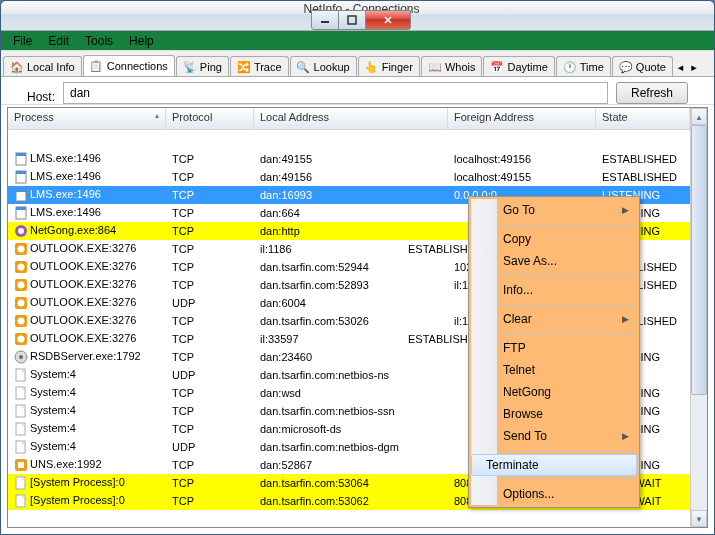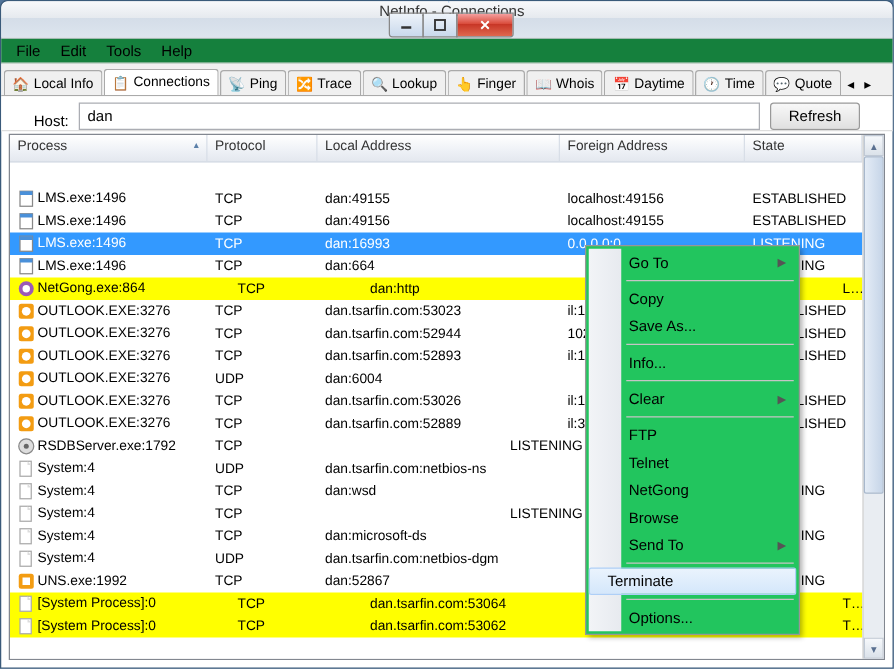--- a/index.html
+++ b/index.html
@@ -37,30 +37,30 @@
 .c-proto { width: 88px; }
 .c-local { width: 194px; }
 .c-foreign { width: 148px; }
 .c-state { flex: 1; }
 
 .sort-asc { margin-left: auto; font-size: 8px; color: #5a7fa8; }
 
 .rows { font-size: 11px; margin-top: 20px; }
 .row { height: 18px; display: flex; align-items: center; }
 .row.selected { background: #3399ff; color: #fff; }
-.row.yellow { background: #ffff00; gap: 18px; }
+.row.yellow { background: #ffff00; }
 .row > div { padding: 0 6px; overflow: hidden; white-space: nowrap; text-overflow: ellipsis; }
 .cell-icon { width: 14px; height: 14px; margin-right: 2px; vertical-align: middle; display: inline-block; }
 
 .vscroll { width: 17px; background: #f0f0f0; border-left: 1px solid #ccc; display: flex; flex-direction: column; }
 .vscroll-btn { height: 17px; background: linear-gradient(to bottom, #f6f8fb, #dbe2ea); border: 1px solid #c0c9d5; display:flex; align-items:center; justify-content:center; font-size:9px; color:#5a7090; cursor:pointer; }
 .vscroll-track { flex: 1; background: #e9edf2; position: relative; }
 .vscroll-thumb { position: absolute; top: 0; left: 0; right: 0; height: 70%; background: linear-gradient(to right, #e4ecf6, #c6d5e8); border: 1px solid #a8b8cc; border-radius: 2px; }
 
-.context-menu { position: absolute; top: 196px; left: 468px; width: 172px; background: #22c55e; border: 1px solid #979797; box-shadow: 2px 2px 4px rgba(0,0,0,0.3); font-size: 12px; padding: 2px; z-index: 100; }
+.context-menu { position: absolute; top: 196px; left: 468px; width: 172px; background: #fdba74; border: 1px solid #979797; box-shadow: 2px 2px 4px rgba(0,0,0,0.3); font-size: 12px; padding: 2px; z-index: 100; }
 .cm-gutter { position: absolute; left: 2px; top: 2px; bottom: 2px; width: 26px; background: linear-gradient(to right, #f2f4f7, #e7eaef); }
 .cm-item { position: relative; height: 22px; display: flex; align-items: center; padding-left: 32px; cursor: pointer; }
 .cm-item.highlight { background: linear-gradient(to bottom, #eaf3fd, #d4e7fb); border: 1px solid #aecff7; border-radius: 2px; padding-left: 14px; }
 .cm-sep { height: 1px; background: #c5c5c5; margin: 3px 2px 3px 30px; }
 .cm-arrow { margin-left: auto; margin-right: 8px; font-size: 9px; color: #555; }
 </style>
 </head>
 <body>
 
 <div class="window">
@@ -210,21 +210,20 @@
             <div class="c-local">dan:http</div>
             <div class="c-foreign"></div>
             <div class="c-state">LISTENING</div>
           </div>
           <div class="row">
             <div class="c-proc"><span class="cell-icon"><svg width="14" height="14">
                   <rect x="1" y="1" width="12" height="12" rx="2" fill="#f39c12"></rect>
                   <circle cx="7" cy="7" r="3.5" fill="#fff"></circle>
                 </svg></span><span>OUTLOOK.EXE:3276</span></div>
             <div class="c-proto">TCP</div>
-            <div class="c-local">dan.tsarfin.com:53023</div>
             <div class="c-foreign">il:1186</div>
             <div class="c-state">ESTABLISHED</div>
           </div>
           <div class="row">
             <div class="c-proc"><span class="cell-icon"><svg width="14" height="14">
                   <rect x="1" y="1" width="12" height="12" rx="2" fill="#f39c12"></rect>
                   <circle cx="7" cy="7" r="3.5" fill="#fff"></circle>
                 </svg></span><span>OUTLOOK.EXE:3276</span></div>
             <div class="c-proto">TCP</div>
             <div class="c-local">dan.tsarfin.com:52944</div>
@@ -260,30 +259,30 @@
             <div class="c-local">dan.tsarfin.com:53026</div>
             <div class="c-foreign">il:1272</div>
             <div class="c-state">ESTABLISHED</div>
           </div>
           <div class="row">
             <div class="c-proc"><span class="cell-icon"><svg width="14" height="14">
                   <rect x="1" y="1" width="12" height="12" rx="2" fill="#f39c12"></rect>
                   <circle cx="7" cy="7" r="3.5" fill="#fff"></circle>
                 </svg></span><span>OUTLOOK.EXE:3276</span></div>
             <div class="c-proto">TCP</div>
-            <div class="c-local">dan.tsarfin.com:52889</div>
             <div class="c-foreign">il:33597</div>
             <div class="c-state">ESTABLISHED</div>
           </div>
           <div class="row">
             <div class="c-proc"><span class="cell-icon"><svg width="14" height="14">
                   <circle cx="7" cy="7" r="6" fill="#ddd" stroke="#888"></circle>
                   <circle cx="7" cy="7" r="2" fill="#666"></circle>
                 </svg></span><span>RSDBServer.exe:1792</span></div>
             <div class="c-proto">TCP</div>
+            <div class="c-local">dan:23460</div>
             <div class="c-foreign"></div>
             <div class="c-state">LISTENING</div>
           </div>
           <div class="row">
             <div class="c-proc"><span class="cell-icon"><svg width="14" height="14">
                   <rect x="2" y="1" width="9" height="12" fill="#fff" stroke="#aaa"></rect>
                   <path d="M8 1 L11 4 L8 4 Z" fill="#ddd"></path>
                 </svg></span><span>System:4</span></div>
             <div class="c-proto">UDP</div>
             <div class="c-local">dan.tsarfin.com:netbios-ns</div>
@@ -299,20 +298,21 @@
             <div class="c-local">dan:wsd</div>
             <div class="c-foreign"></div>
             <div class="c-state">LISTENING</div>
           </div>
           <div class="row">
             <div class="c-proc"><span class="cell-icon"><svg width="14" height="14">
                   <rect x="2" y="1" width="9" height="12" fill="#fff" stroke="#aaa"></rect>
                   <path d="M8 1 L11 4 L8 4 Z" fill="#ddd"></path>
                 </svg></span><span>System:4</span></div>
             <div class="c-proto">TCP</div>
+            <div class="c-local">dan.tsarfin.com:netbios-ssn</div>
             <div class="c-foreign"></div>
             <div class="c-state">LISTENING</div>
           </div>
           <div class="row">
             <div class="c-proc"><span class="cell-icon"><svg width="14" height="14">
                   <rect x="2" y="1" width="9" height="12" fill="#fff" stroke="#aaa"></rect>
                   <path d="M8 1 L11 4 L8 4 Z" fill="#ddd"></path>
                 </svg></span><span>System:4</span></div>
             <div class="c-proto">TCP</div>
             <div class="c-local">dan:microsoft-ds</div>

